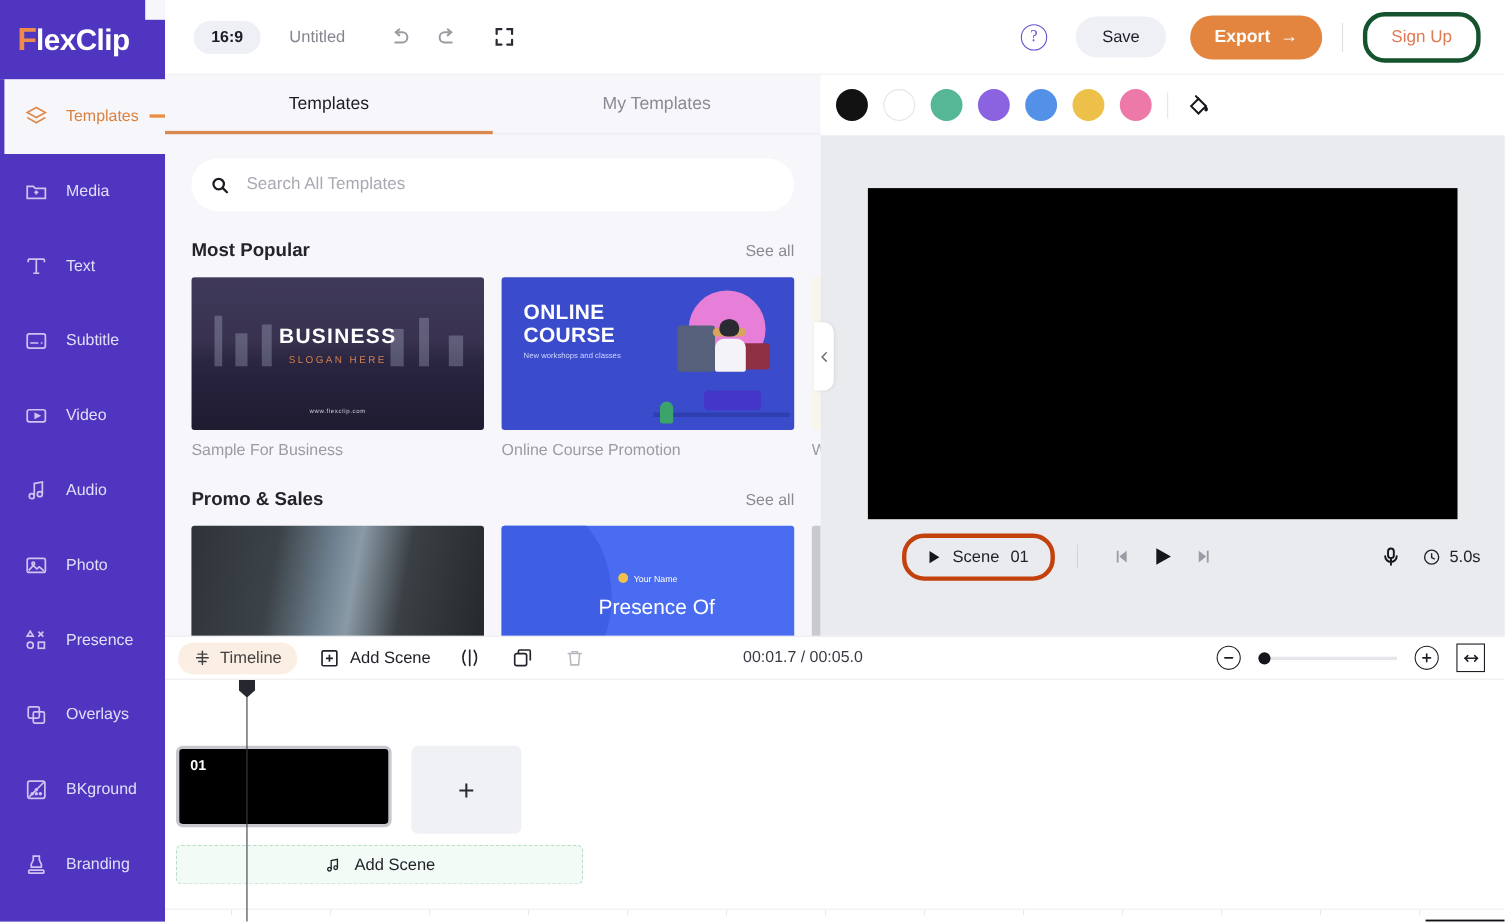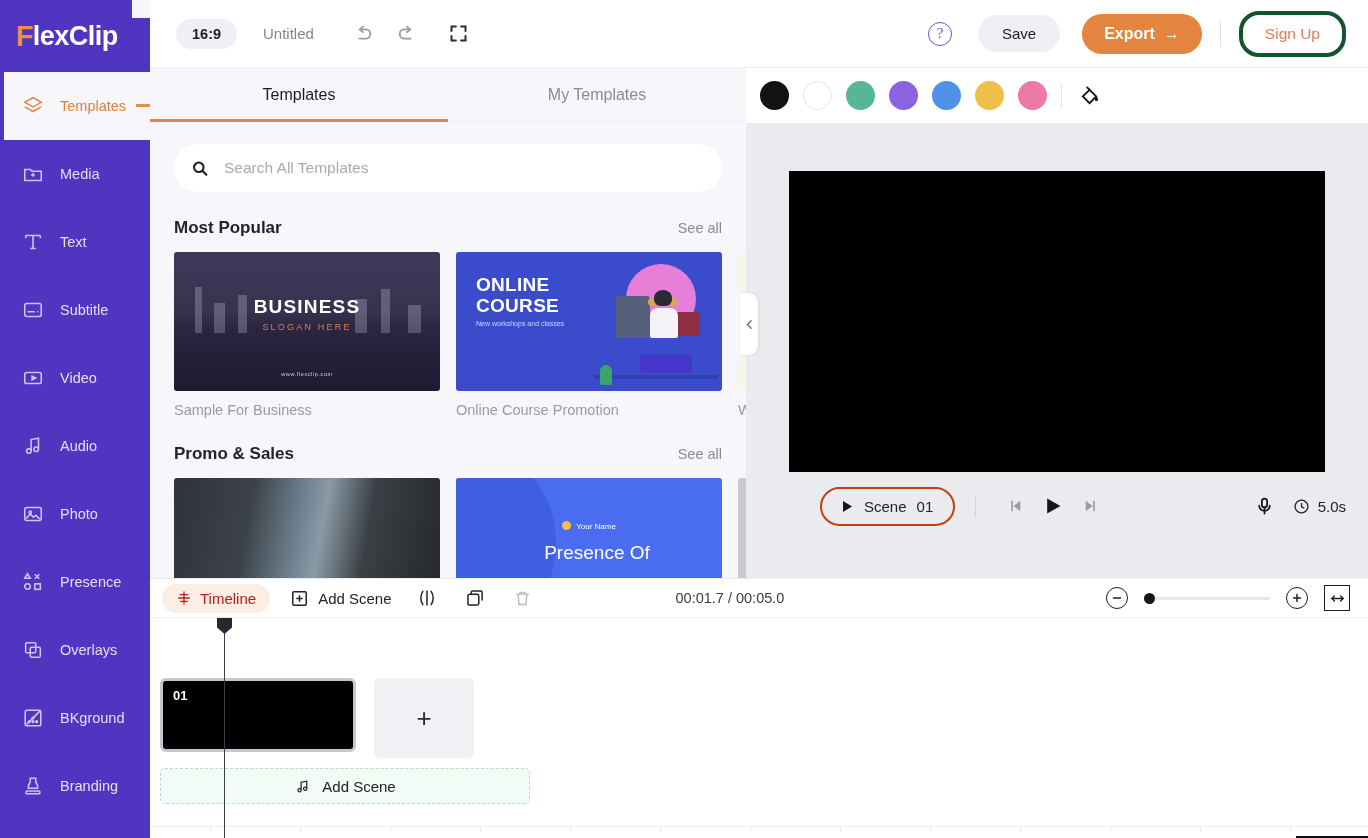--- a/index.html
+++ b/index.html
@@ -284,21 +284,21 @@
   }
   .canvas {
     position: absolute; left: 43px; top: 48px; width: 536px; height: 301px;
     background: #000000;
   }
   .player {
     position: absolute; left: 0; right: 0; bottom: 52px; height: 40px;
     display: flex; align-items: center; padding-left: 74px;
   }
   .scene-chip {
-    display: flex; align-items: center; gap: 10px; border: 2px solid #c2410c;
+    display: flex; align-items: center; gap: 10px; border: 4px solid #c2410c;
     border-radius: 20px; padding: 9px 20px; font-size: 15px; color: #22222a;
     cursor: pointer; background: #eaebee;
   }
   .pl-div { width: 1px; height: 22px; background: #d3d4da; margin: 0 20px; }
   .pbtn {
     width: 38px; height: 34px; display: flex; align-items: center;
     justify-content: center; cursor: pointer; color: #9a9ba4;
   }
   .pbtn.main { color: #15151c; }
   .player-right {
@@ -312,21 +312,21 @@
   }
 
   
   .tl-toolbar {
     position: absolute; left: 150px; top: 578px; width: 1218px; height: 40px;
     background: #ffffff; display: flex; align-items: center;
     border-top: 1px solid #ececf1; border-bottom: 1px solid #ececf1;
   }
   .tl-chip {
     margin-left: 12px; display: flex; align-items: center; gap: 8px;
-    background: #fbeee3; color: #b91c1c; font-size: 15px; padding: 6px 14px;
+    background: #fbeee3; color: #404040; font-size: 15px; padding: 6px 14px;
     border-radius: 14px; cursor: pointer;
   }
   .tl-btn {
     margin-left: 20px; display: flex; align-items: center; gap: 9px;
     font-size: 15px; color: #22222a; cursor: pointer;
   }
   .tl-icon {
     margin-left: 22px; width: 26px; height: 26px; display: flex;
     align-items: center; justify-content: center; cursor: pointer; color: #22222a;
   }

